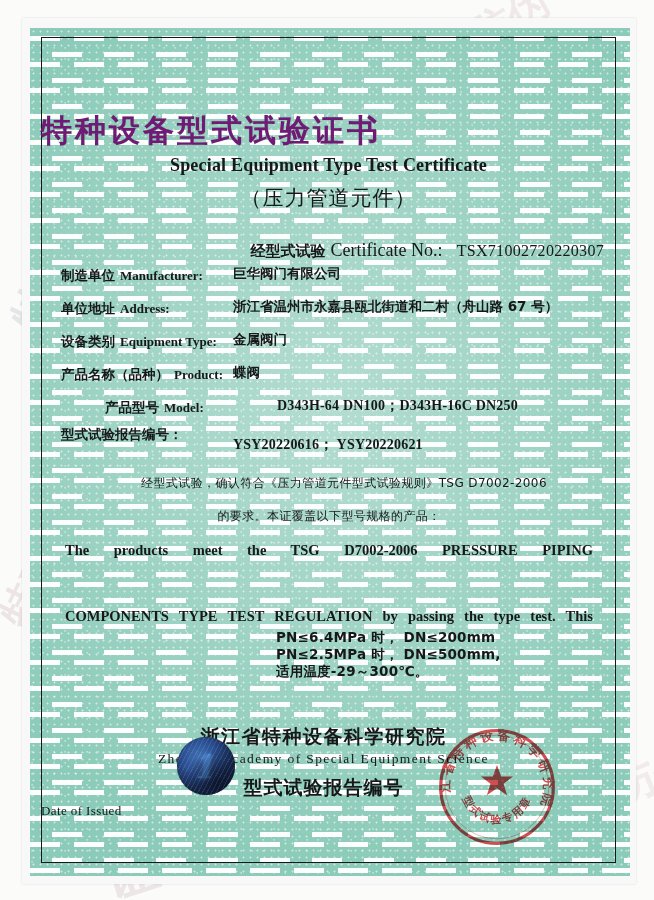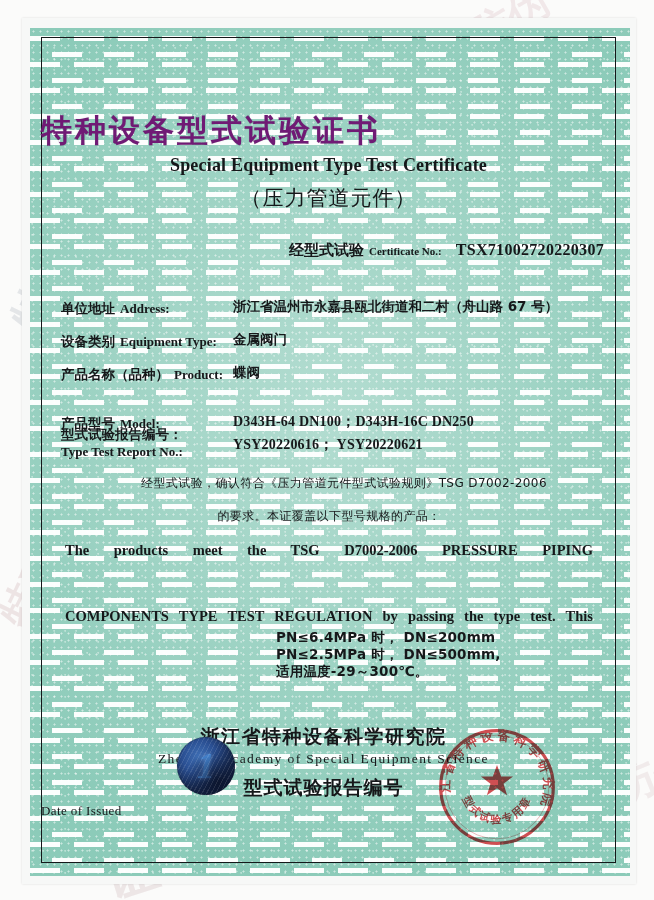--- a/index.html
+++ b/index.html
@@ -158,22 +158,22 @@
     text-align:center;font-size:14px;font-weight:700;
   }
 
   
   .certno{
     position:absolute;left:0;top:203px;width:100%;
     text-align:right;padding-right:12px;box-sizing:border-box;
     white-space:nowrap;
   }
   .certno .lbl-cn{font-size:15px;font-weight:600;}
-  .certno .lbl-en{font-family:"Liberation Serif","DejaVu Serif",serif;font-size:11px;font-weight:700;}
-  .certno .val{font-family:"Liberation Serif","DejaVu Serif",serif;font-size:16px;font-weight:700;letter-spacing:.3px;margin-left:9px;}
+  .certno .lbl-en{font-family:"Liberation Serif","DejaVu Serif",serif;font-size:18px;font-weight:400;}
+  .certno .val{font-family:"Liberation Serif","DejaVu Serif",serif;font-size:16px;font-weight:400;letter-spacing:.3px;margin-left:9px;}
 
   
   .field{position:absolute;left:20px;white-space:nowrap;}
   .field .lbl{display:inline-block;width:172px;vertical-align:top;}
   .field .lbl .l-cn{font-size:13.5px;font-weight:600;}
   .field .lbl .l-en{font-family:"Liberation Serif","DejaVu Serif",serif;font-size:13px;font-weight:700;}
   .field .val{
     display:inline-block;vertical-align:top;
     font-size:13.5px;font-weight:600;
   }
@@ -285,20 +285,26 @@
       <div class="title-cn cn">特种设备型式试验证书</div>
       <div class="title-en en">Special Equipment Type Test Certificate</div>
       <div class="subtitle-cn cn">（压力管道元件）</div>
 
       <div class="certno">
         <span class="lbl-cn cn">经型式试验</span>
         <span class="lbl-en">Certificate No.:</span>
         <span class="val">TSX71002720220307</span>
       </div>
 
+      <div class="field" id="f0" style="top: 228px;">
+        <span class="lbl">
+          <span class="l-cn cn">制造单位</span>
+          <span class="l-en">Manufacturer:</span>
+        </span><span class="val cn">巨华阀门有限公司</span>
+      </div>
 
       <div class="field" id="f1" style="top: 261px;">
         <span class="lbl">
           <span class="l-cn cn">单位地址</span>
           <span class="l-en">Address:</span>
         </span><span class="val cn">浙江省温州市永嘉县瓯北街道和二村（舟山路 67 号）</span>
       </div>
 
       <div class="field" id="f3" style="top: 327px;">
         <span class="lbl">
@@ -307,31 +313,30 @@
         </span><span class="val cn">蝶阀</span>
       </div>
 
       <div class="field" id="f2" style="top: 294px;">
         <span class="lbl">
           <span class="l-cn cn">设备类别</span>
           <span class="l-en">Equipment Type:</span>
         </span><span class="val cn">金属阀门</span>
       </div>
 
-      <div class="field" id="f4" style="top: 376px;">
+      <div class="field" id="f4" style="top: 360px; margin-left: 44px;">
         <span class="lbl">
           <span class="l-cn cn">产品型号</span>
           <span class="l-en">Model:</span>
         </span><span class="val en-val">D343H-64 DN100；D343H-16C DN250</span>
       </div>
 
       <div class="field two-line" id="f5" style="top: 388px;">
         <span class="lbl">
           <span class="l-cn cn" style="display:block">型式试验报告编号：</span>
-          <span class="l-en" style="display:block">Type Test Report No.:</span>
         </span><span class="val en-val">YSY20220616； YSY20220621</span>
       </div>
 
       <div class="body-cn cn">
         <span class="indent"></span><span>经型式试验，确认符合《压力管道元件型式试验规则》TSG  D7002-2006</span><br>
         <span>的要求。本证覆盖以下型号规格的产品：</span>
       </div>
 
       <div class="body-en">
         <span class="just">The products meet the TSG D7002-2006 PRESSURE PIPING</span>

